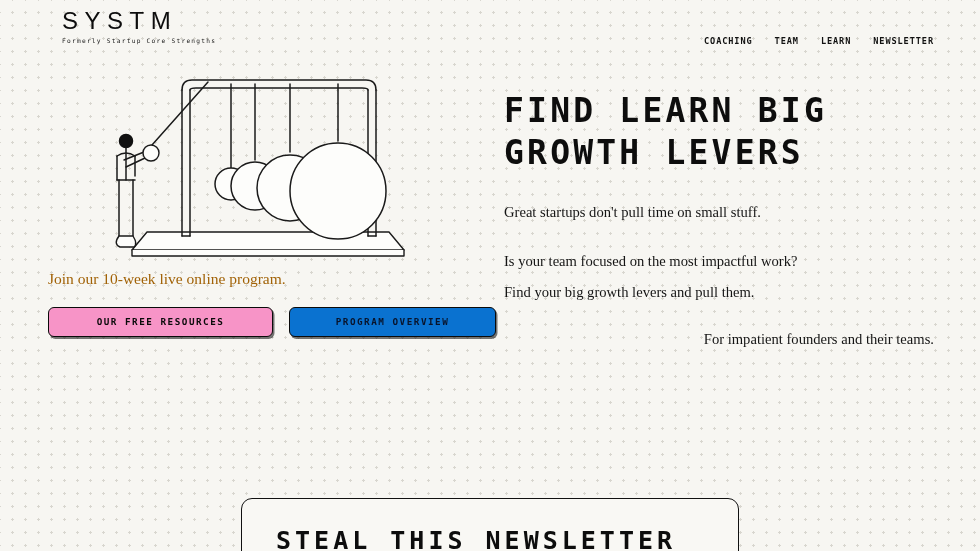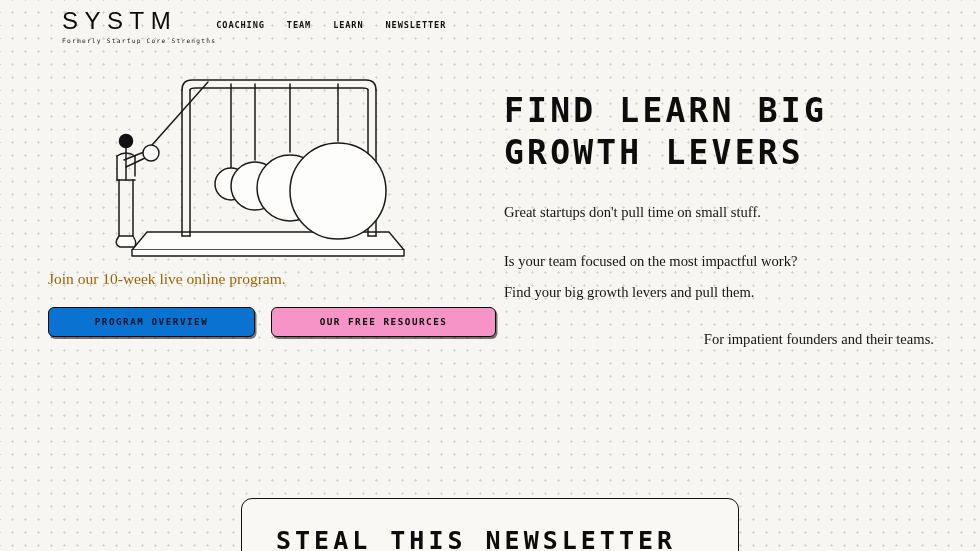--- a/index.html
+++ b/index.html
@@ -22,20 +22,21 @@
   }
 
   
   .header {
     position: absolute;
     top: 0; left: 0;
     width: 980px;
     height: 50px;
     display: flex;
     align-items: flex-start;
+    justify-content: space-between;
     padding: 8px 46px 0 62px;
   }
 
   .brand {
     display: flex;
     flex-direction: column;
     align-items: flex-start;
     line-height: 1;
   }
 
@@ -66,20 +67,21 @@
 
   .nav-item {
     font-family: "DejaVu Sans Mono", monospace;
     font-size: 8.6px;
     letter-spacing: 0.9px;
     font-weight: 700;
     color: #111111;
     text-decoration: none;
     white-space: nowrap;
     cursor: pointer;
+    margin-top: 16px;
   }
 
   
   .hero {
     position: absolute;
     top: 60px; left: 0;
     width: 980px;
   }
 
   
@@ -264,22 +266,22 @@
 
         <path d="M 15 168 Q 9 176 16 179 L 30 179 Q 34 176 29 168 Z" fill="#fdfdfb" stroke="#1a1a1a" stroke-width="1.4"></path>
       </g>
     </svg>
   </div>
 
   <div class="left-copy">
     <div class="join-line">Join our 10-week live online program.</div>
 
     <div class="btn-row">
+      <div class="btn btn-secondary">OUR FREE RESOURCES</div>
       <div class="btn btn-primary">PROGRAM OVERVIEW</div>
-      <div class="btn btn-secondary">OUR FREE RESOURCES</div>
     </div>
   </div>
 
   <div class="right-copy">
     <div class="headline">FIND LEARN BIG</div>
     <div class="headline">GROWTH LEVERS</div>
 
     <div class="para para-1">Great startups don't pull time on small stuff.</div>
 
     <div class="para para-2">Is your team focused on the most impactful work?</div>

